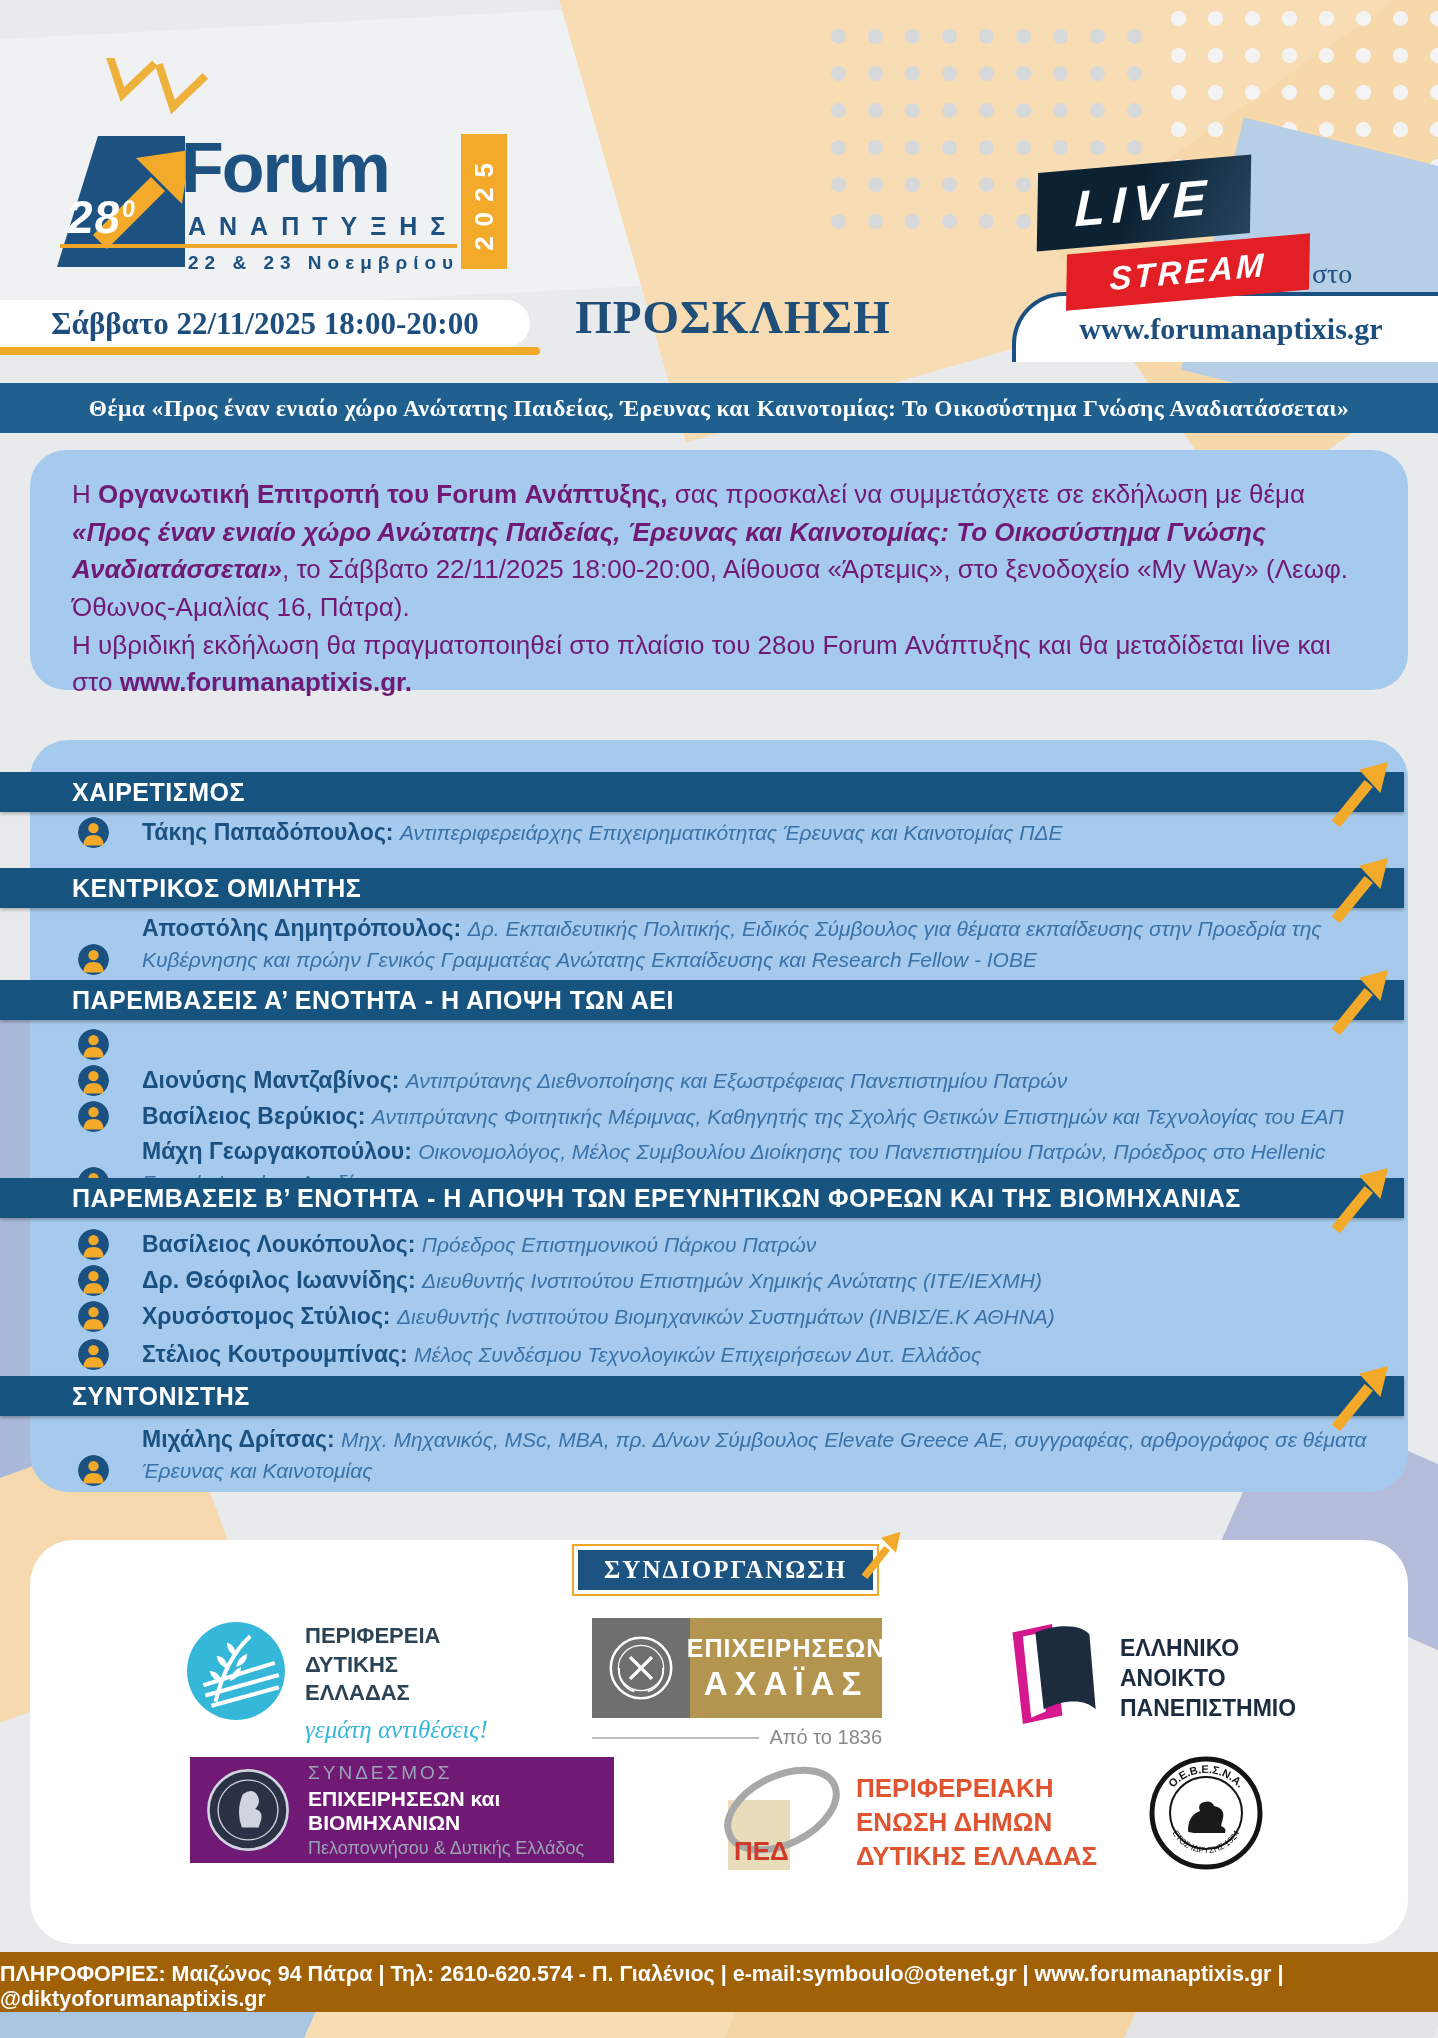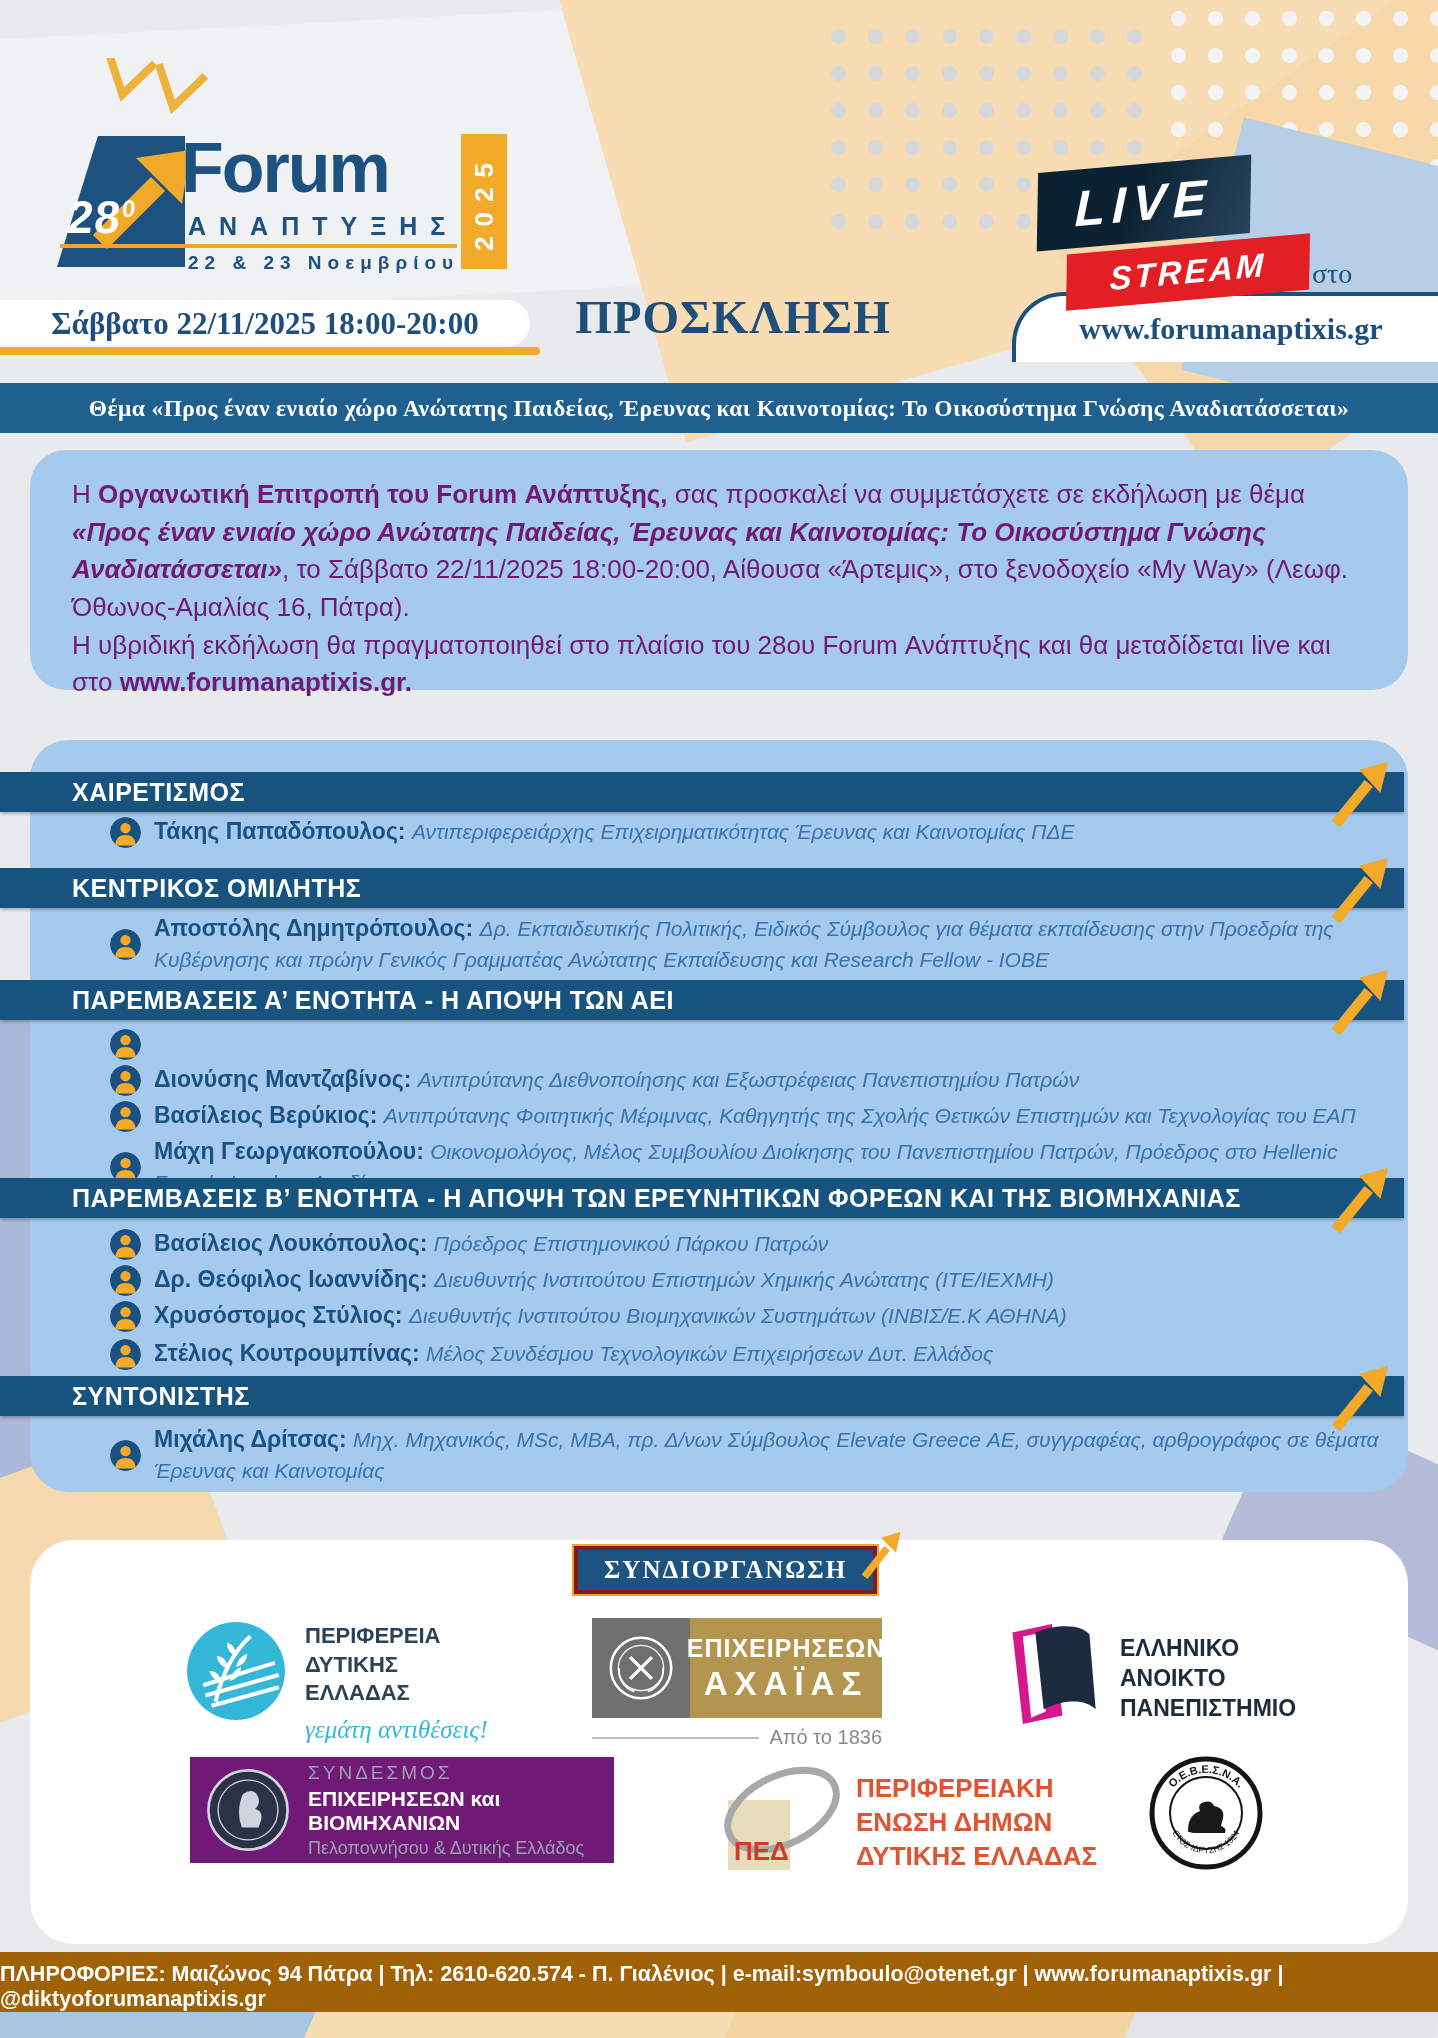--- a/index.html
+++ b/index.html
@@ -58,30 +58,30 @@
   .s-b{font-weight:bold;}
   .s-bi{font-weight:bold;font-style:italic;}
 
   
   .agenda{left:0;top:740px;width:1438px;height:760px;z-index:1;}
   .agenda-bg{position:absolute;left:30px;top:0;width:1378px;height:752px;background:#a6caed;border-radius:38px;}
   .sbar{position:absolute;left:0;width:1404px;height:40px;background:#17537f;display:flex;align-items:center;padding-left:72px;box-sizing:border-box;box-shadow:0 2px 3px rgba(0,0,0,.25);}
   .sbar-label{color:#fff;font-weight:bold;font-size:25px;letter-spacing:.5px;}
   .sarrow{position:absolute;left:1330px;top:-16px;width:62px;height:72px;}
   .sarrow svg{width:100%;height:100%;}
-  .srow{position:absolute;left:0;width:1404px;display:flex;align-items:center;padding-left:110px;box-sizing:border-box;}
+  .srow{position:absolute;left:0;width:1404px;display:flex;align-items:flex-end;padding-left:78px;box-sizing:border-box;gap:20px;}
   .picon{width:31px;height:31px;border-radius:50%;overflow:hidden;flex-shrink:0;margin-right:13px;margin-top:1px;}
   .picon svg{display:block;width:100%;height:100%;}
   .stext{margin:0;font-size:23px;line-height:1.35;padding-right:24px;}
   .sname{color:#1b5180;font-weight:bold;}
   .srole{color:#3a72a8;font-style:italic;font-size:21px;}
 
   
   .bottom-card{left:30px;top:1540px;width:1378px;height:404px;background:#fff;border-radius:44px;z-index:1;}
-  .synd{left:572px;top:1544px;border:2px solid #f0a62a;background:#7f1d1d;padding:4px;z-index:3;}
+  .synd{left:572px;top:1544px;border:2px solid #f0a62a;background:#ffffff;padding:4px;z-index:3;}
   .synd-inner{background:#1c5381;padding:6px 26px;}
   .synd-inner span{font-family:"Liberation Serif",serif;font-weight:bold;font-size:25px;letter-spacing:2px;color:#fff;}
   .synd .sarrow{left:auto;right:-28px;top:-22px;width:48px;height:56px;}
 
   .pre{white-space:pre-line;}
 
   
   .pde{left:185px;top:1620px;display:flex;z-index:2;}
   .pde-circle{width:102px;height:102px;flex-shrink:0;}
   .pde-text{margin-left:18px;margin-top:2px;}

